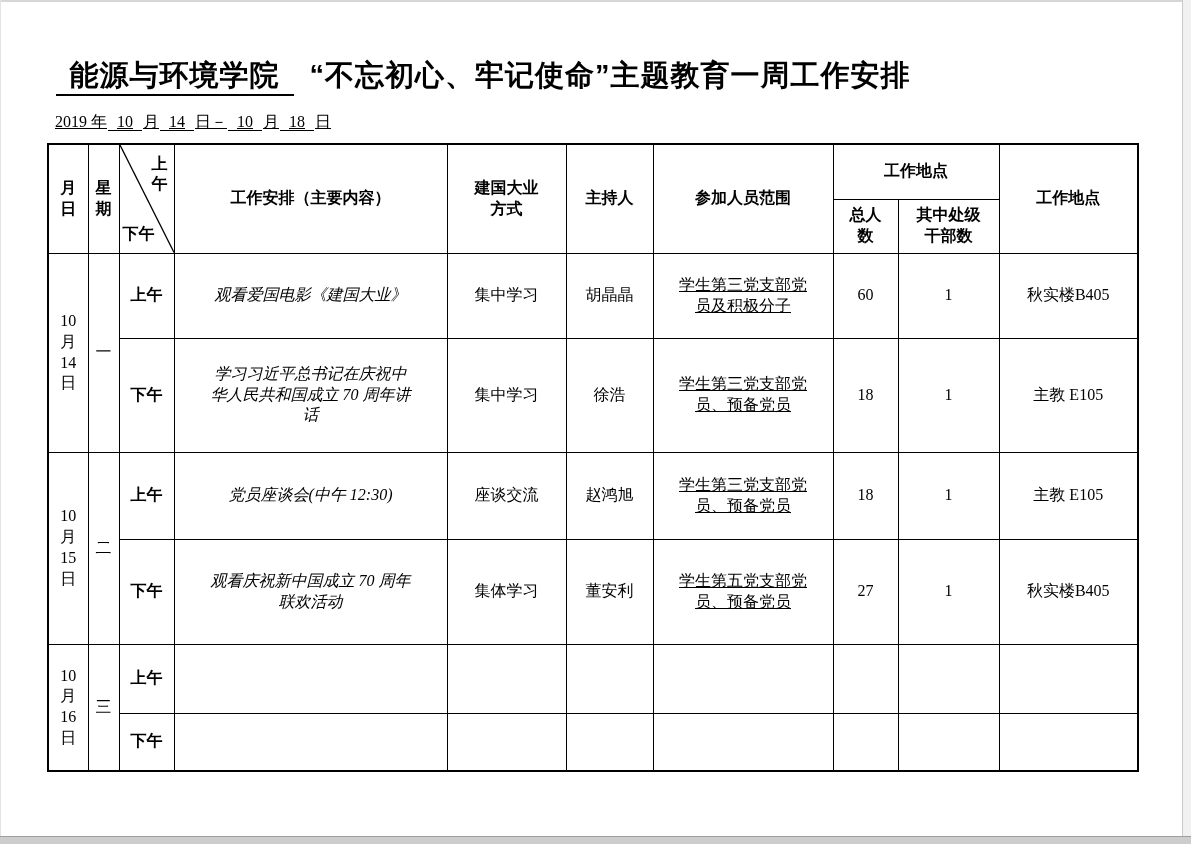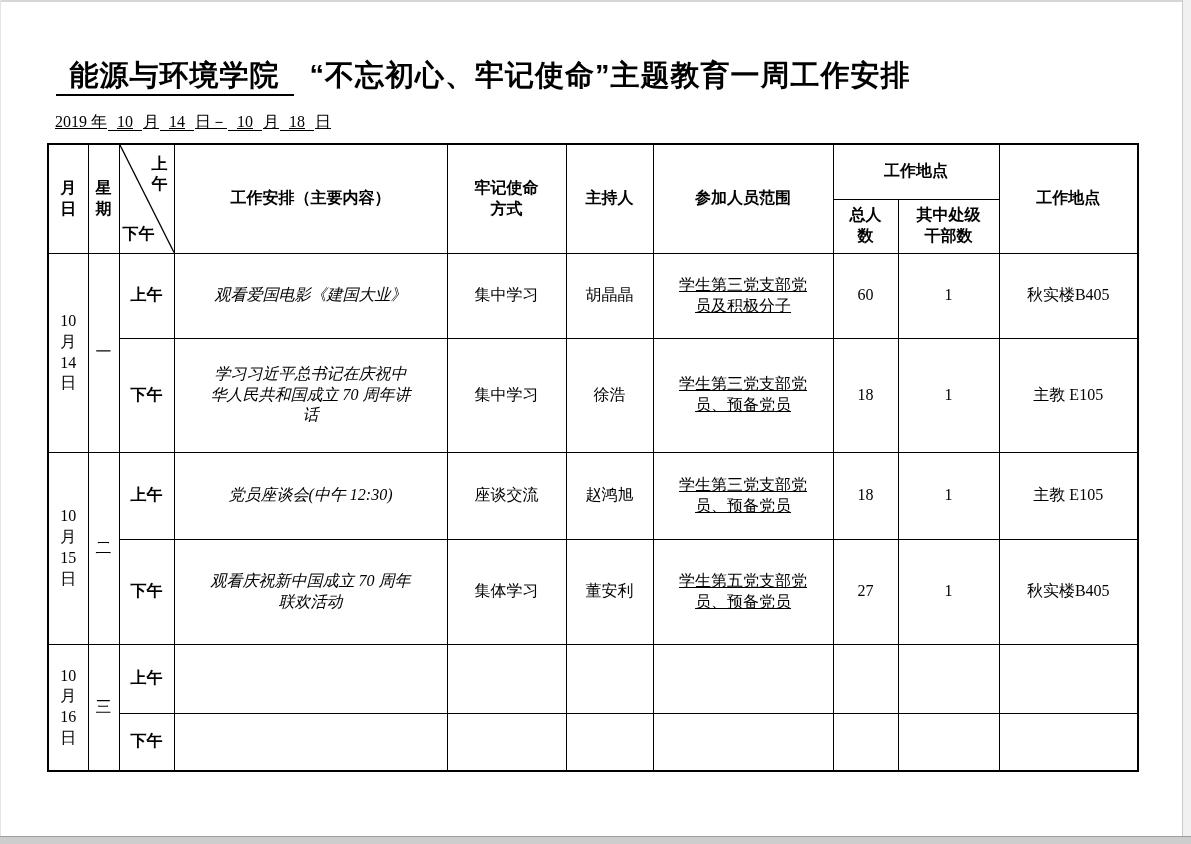--- a/index.html
+++ b/index.html
@@ -97,21 +97,21 @@
 期</td>
     <td class="hdr diag-cell" rowspan="2">
       <svg class="diag-svg" viewBox="0 0 55 109" preserveAspectRatio="none">
             <line x1="0" y1="0" x2="55" y2="109" stroke="#000" stroke-width="1.3"></line>
           </svg>
       <span class="diag-am">上
 午</span>
       <span class="diag-pm">下午</span>
     </td>
     <td class="hdr" rowspan="2">工作安排（主要内容）</td>
-    <td class="hdr" rowspan="2">牢记使命
+    <td class="hdr" rowspan="2">建国大业
 方式</td>
     <td class="hdr" rowspan="2">主持人</td>
     <td class="hdr" rowspan="2">参加人员范围</td>
     <td class="hdr" colspan="2">工作地点</td>
     <td class="hdr" rowspan="2">工作地点</td>
   </tr>
 
   <tr style="height:54px">
     <td class="hdr">总人
 数</td>

